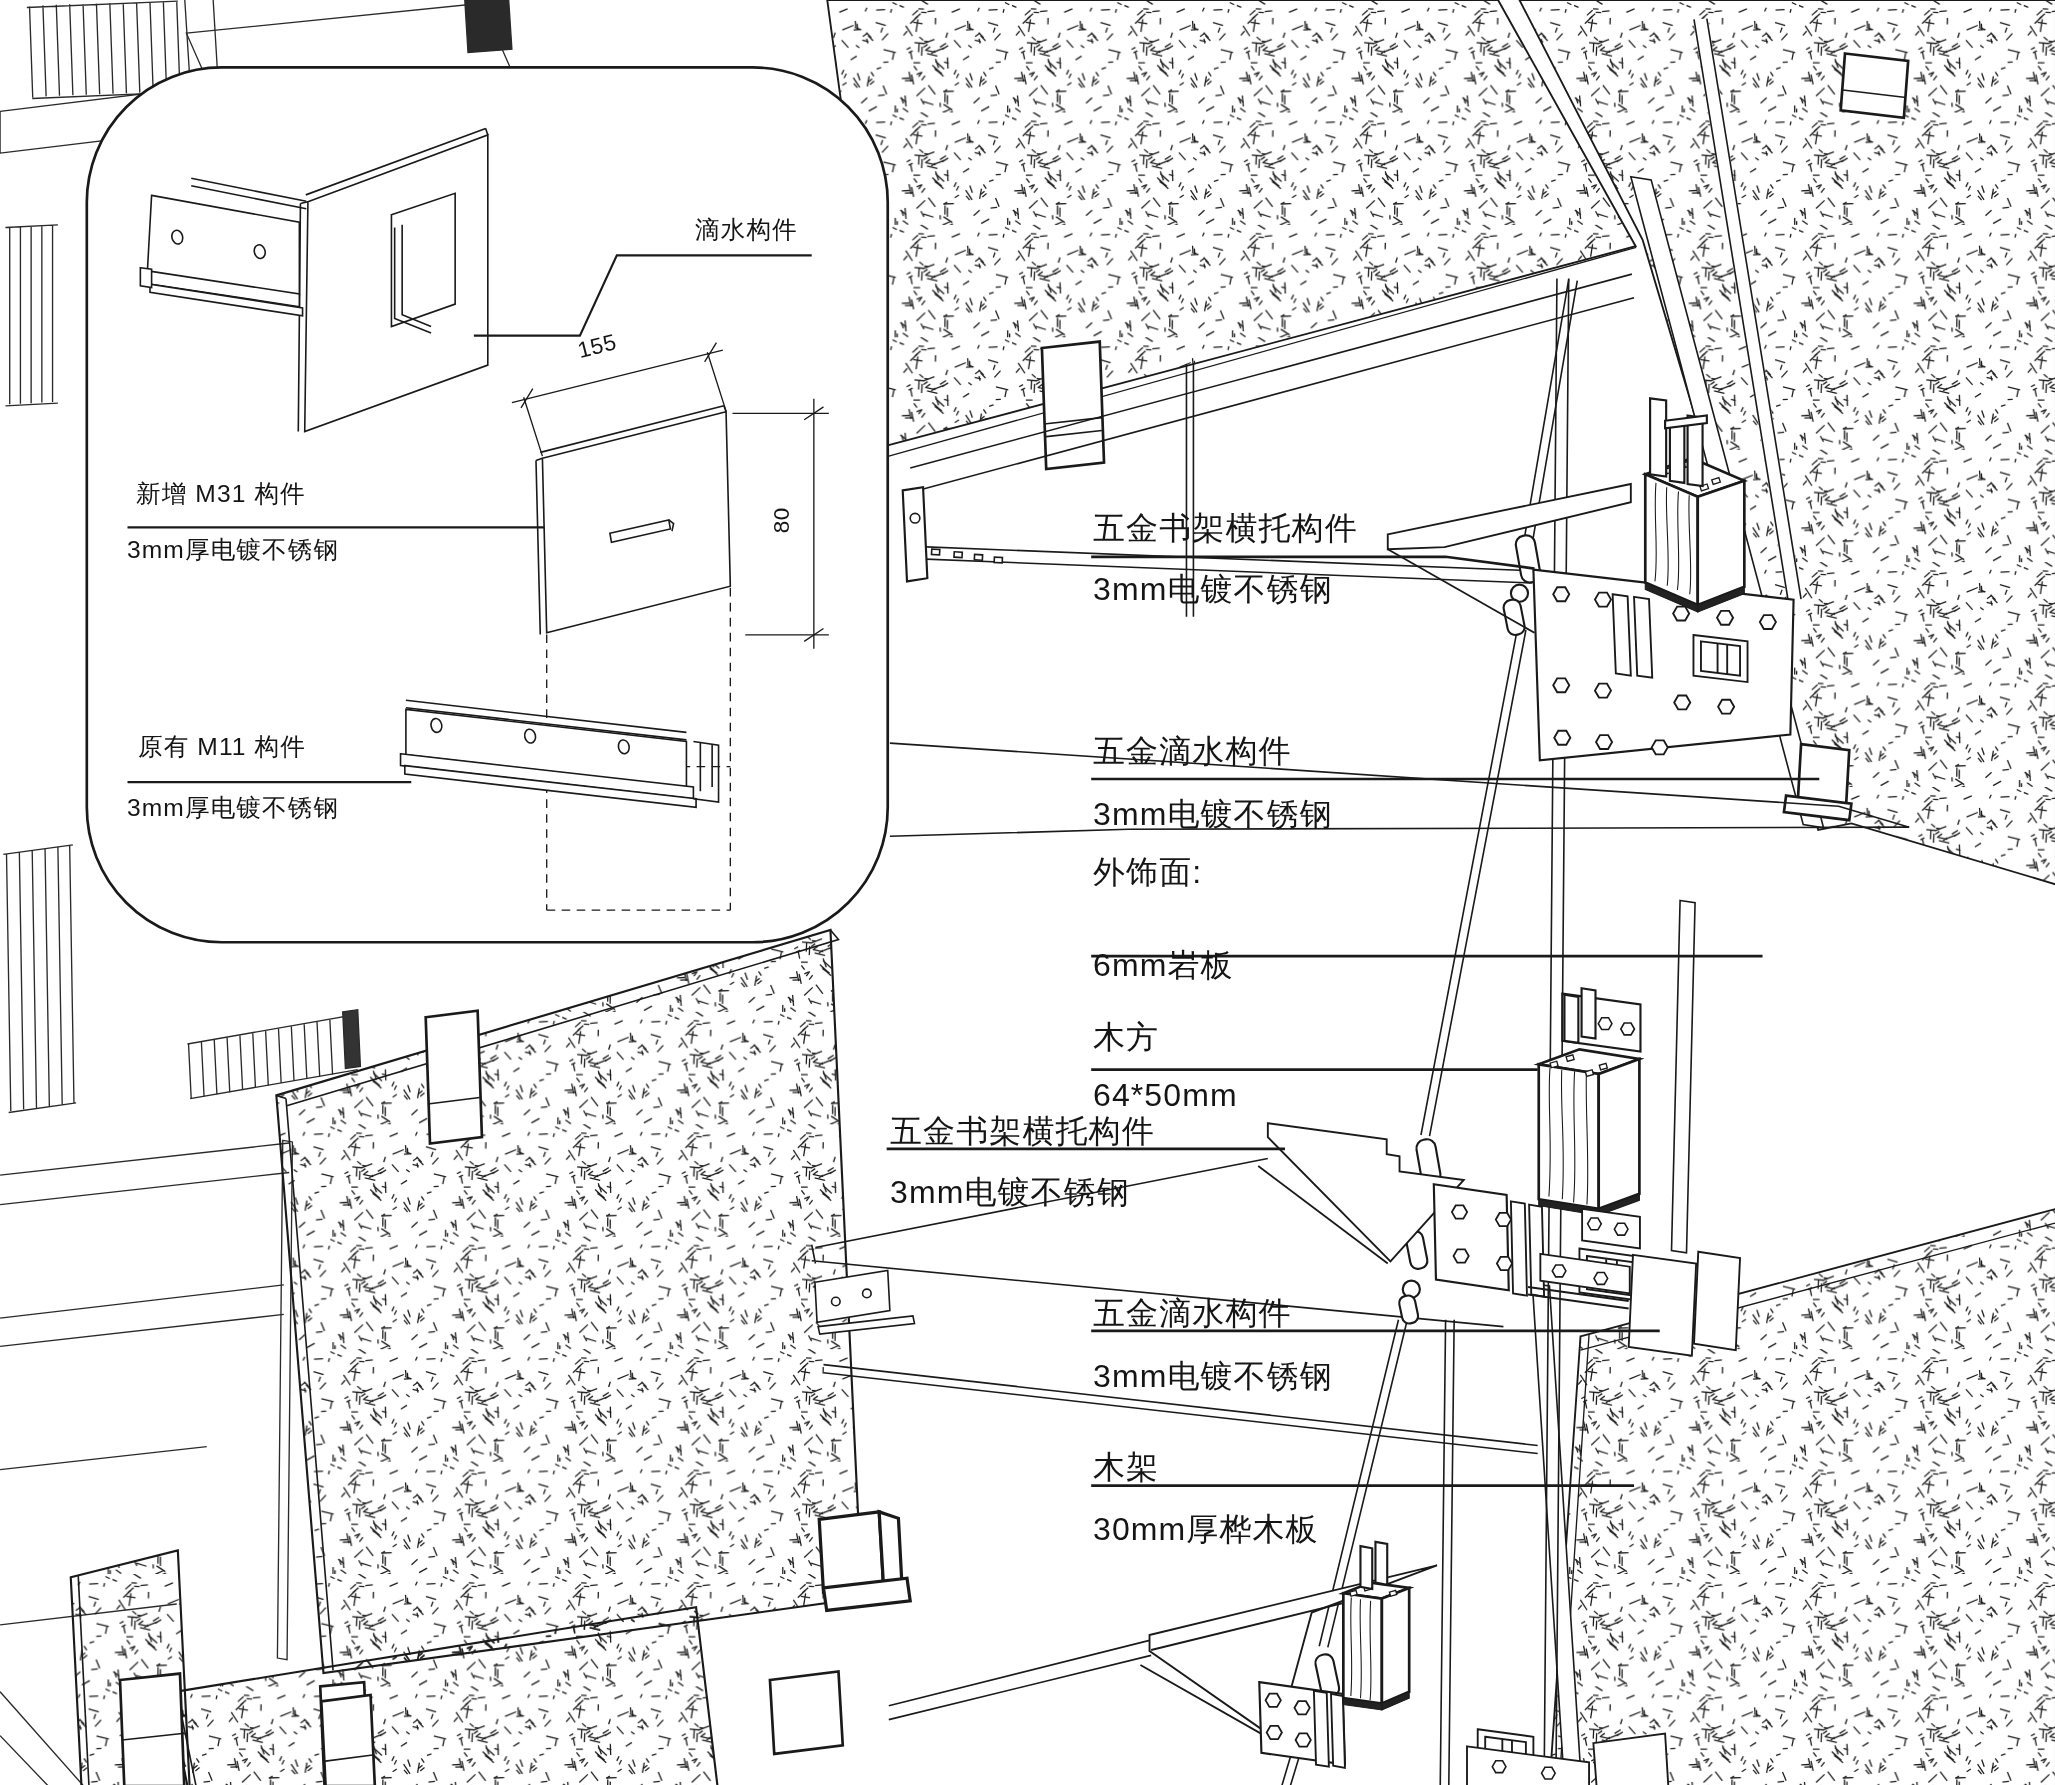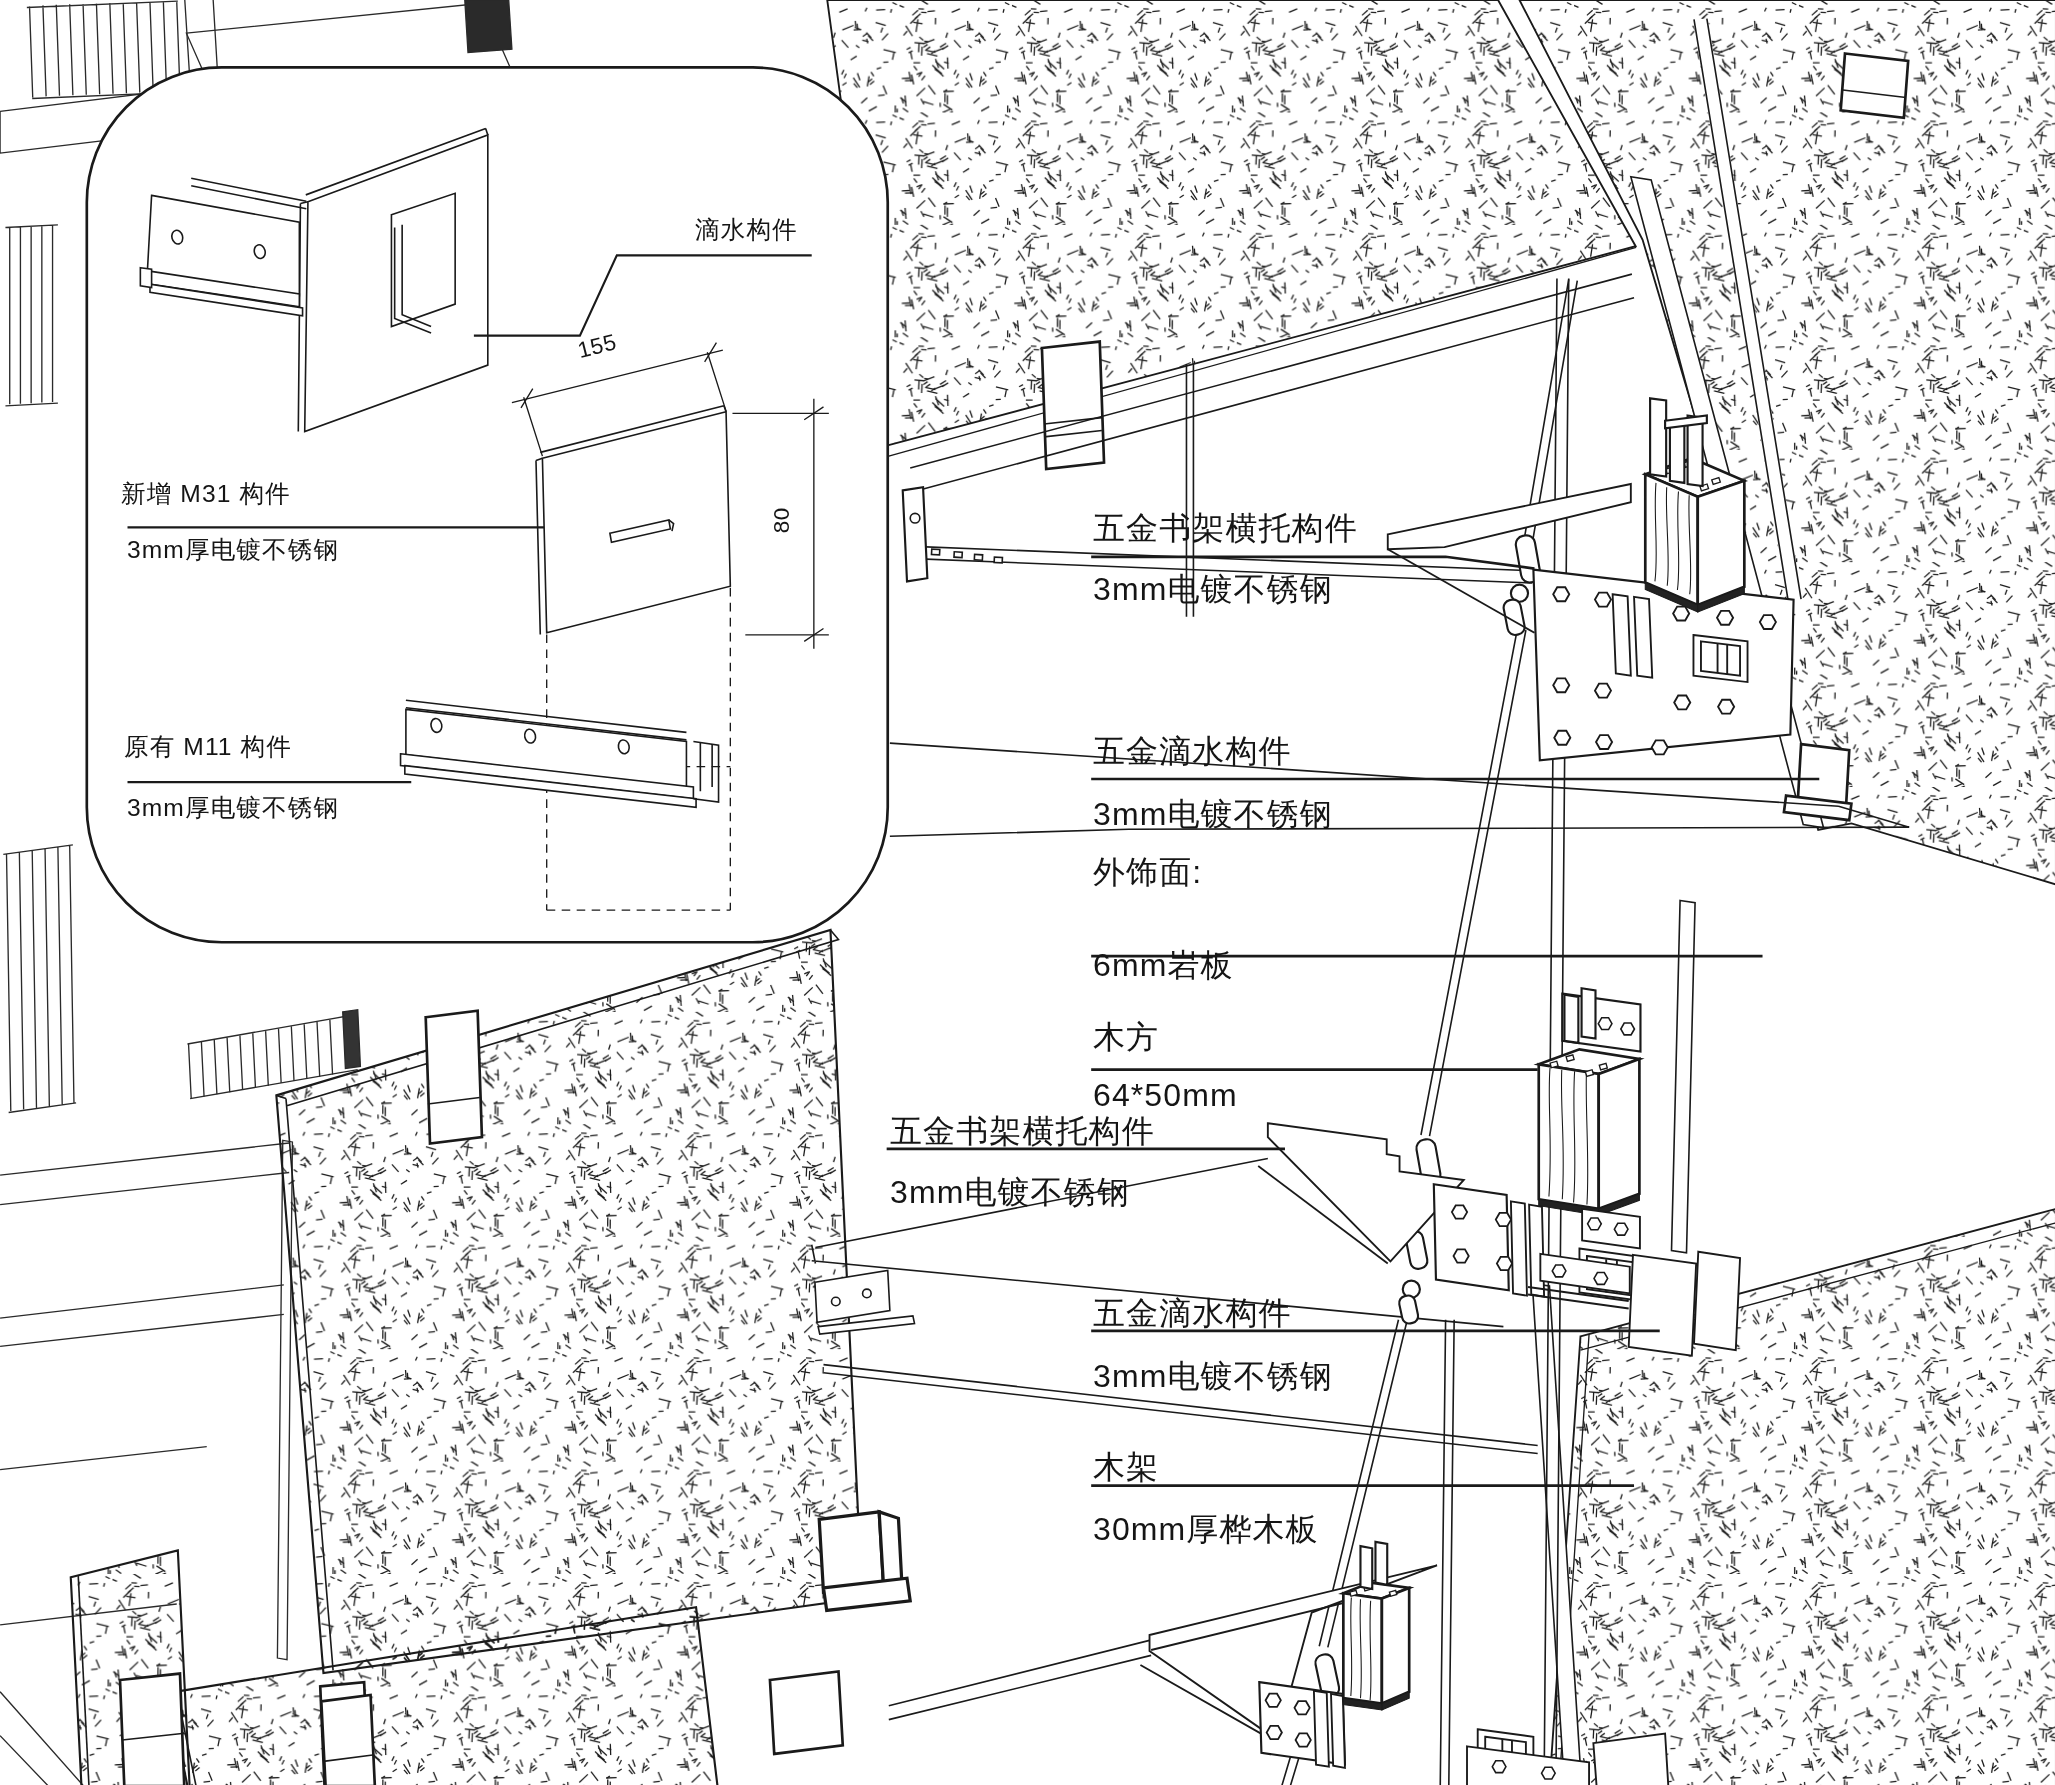--- a/index.html
+++ b/index.html
@@ -478,24 +478,24 @@
     <path d="M2038,1998 L2872,1998"></path>
     <path d="M1656,2146 L2400,2146"></path>
     <path d="M2038,2486 L3100,2486"></path>
     <path d="M2038,2775 L3052,2775"></path>
   </g>
 </svg>
 
 <div class="labels">
   <div class="lbl small" style="left:695px;top:218px">滴水构件</div>
 
-  <div class="lbl small" style="left:121px;top:482px">新增 M31 构件</div>
+  <div class="lbl small" style="left:136px;top:482px">新增 M31 构件</div>
   <div class="lbl small" style="left:127px;top:538px">3mm厚电镀不锈钢</div>
 
-  <div class="lbl small" style="left:124px;top:735px">原有 M11 构件</div>
+  <div class="lbl small" style="left:138px;top:735px">原有 M11 构件</div>
   <div class="lbl small" style="left:127px;top:796px">3mm厚电镀不锈钢</div>
 
   <div class="lbl dim rot155" style="left:581px;top:340px">155</div>
   <div class="lbl dim rot80" style="left:769px;top:509px">80</div>
 
   <div class="lbl" style="left:1093px;top:512px">五金书架横托构件</div>
   <div class="lbl" style="left:1093px;top:573px">3mm电镀不锈钢</div>
 
   <div class="lbl" style="left:1093px;top:735px">五金滴水构件</div>
   <div class="lbl" style="left:1093px;top:798px">3mm电镀不锈钢</div>

